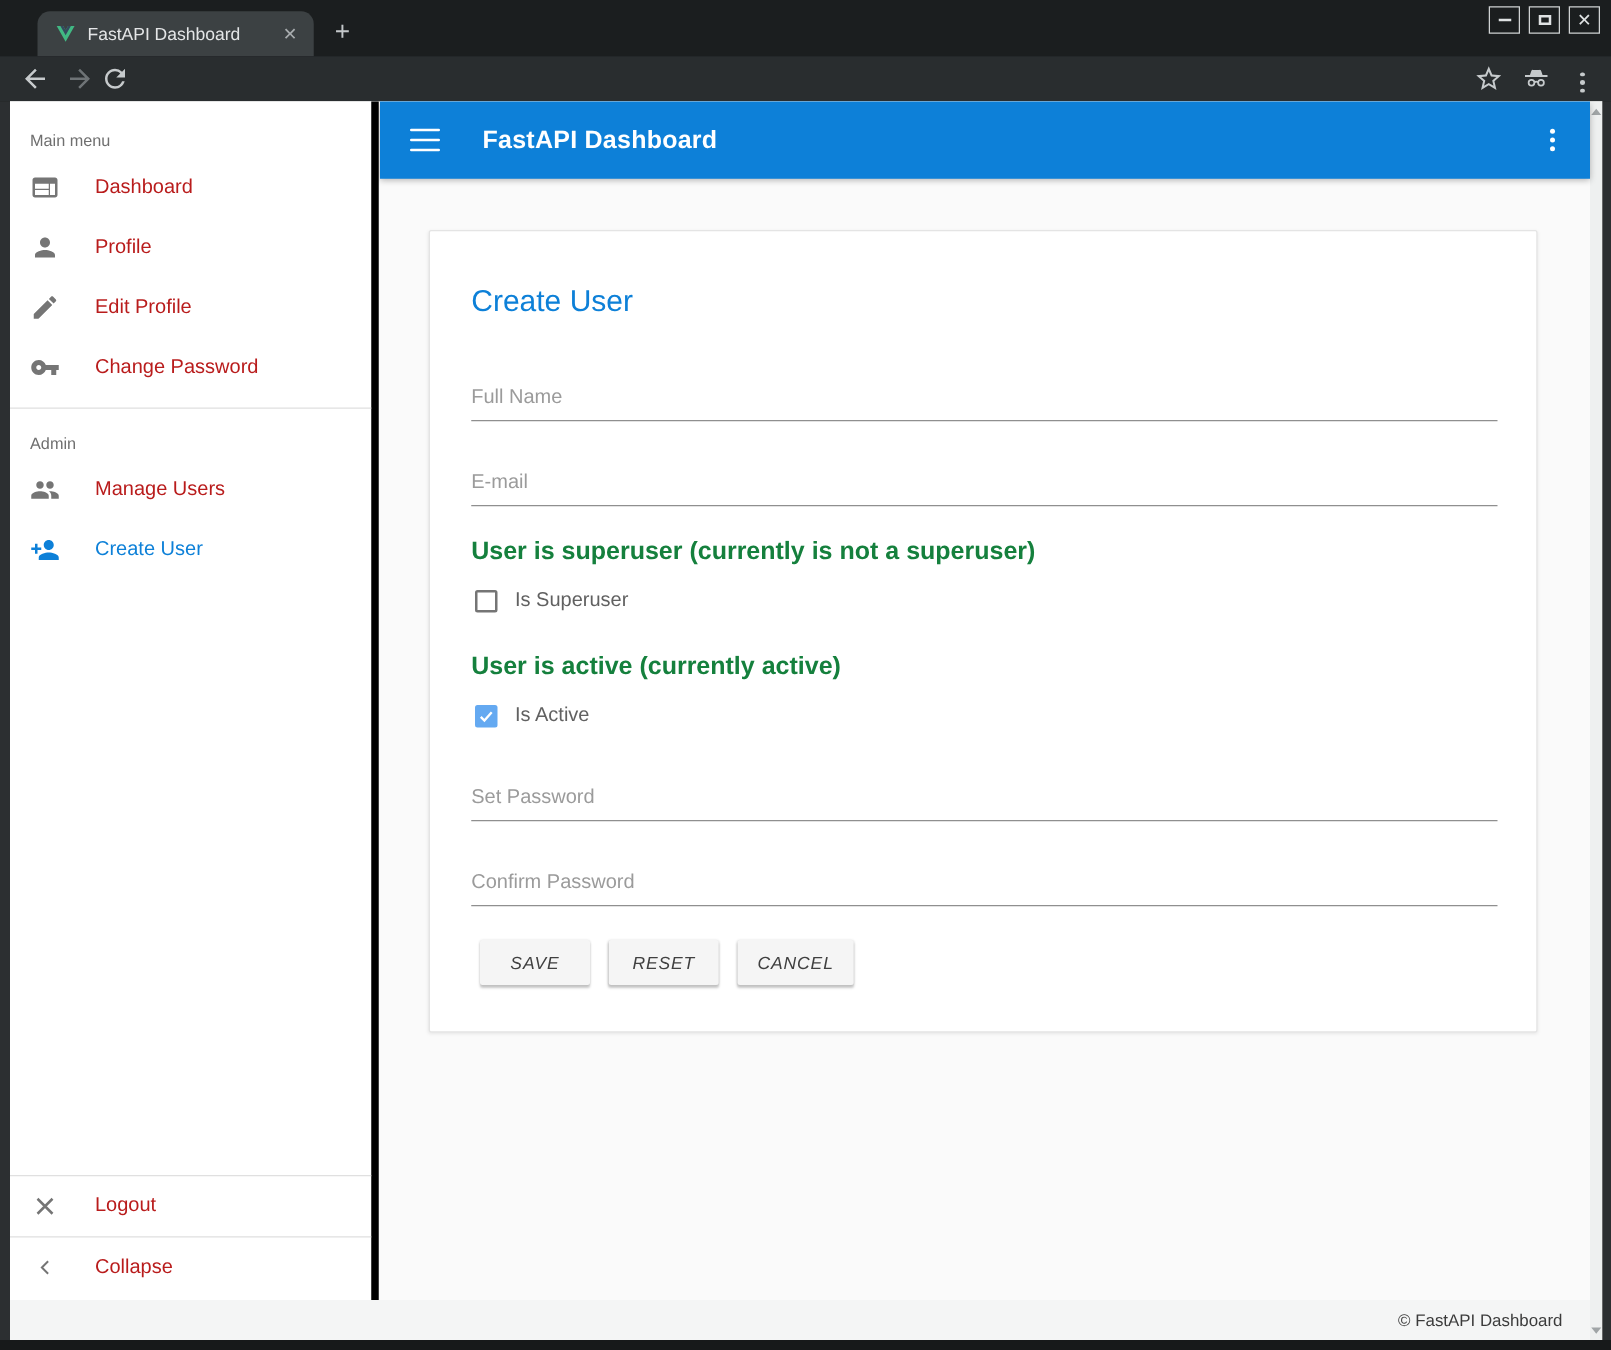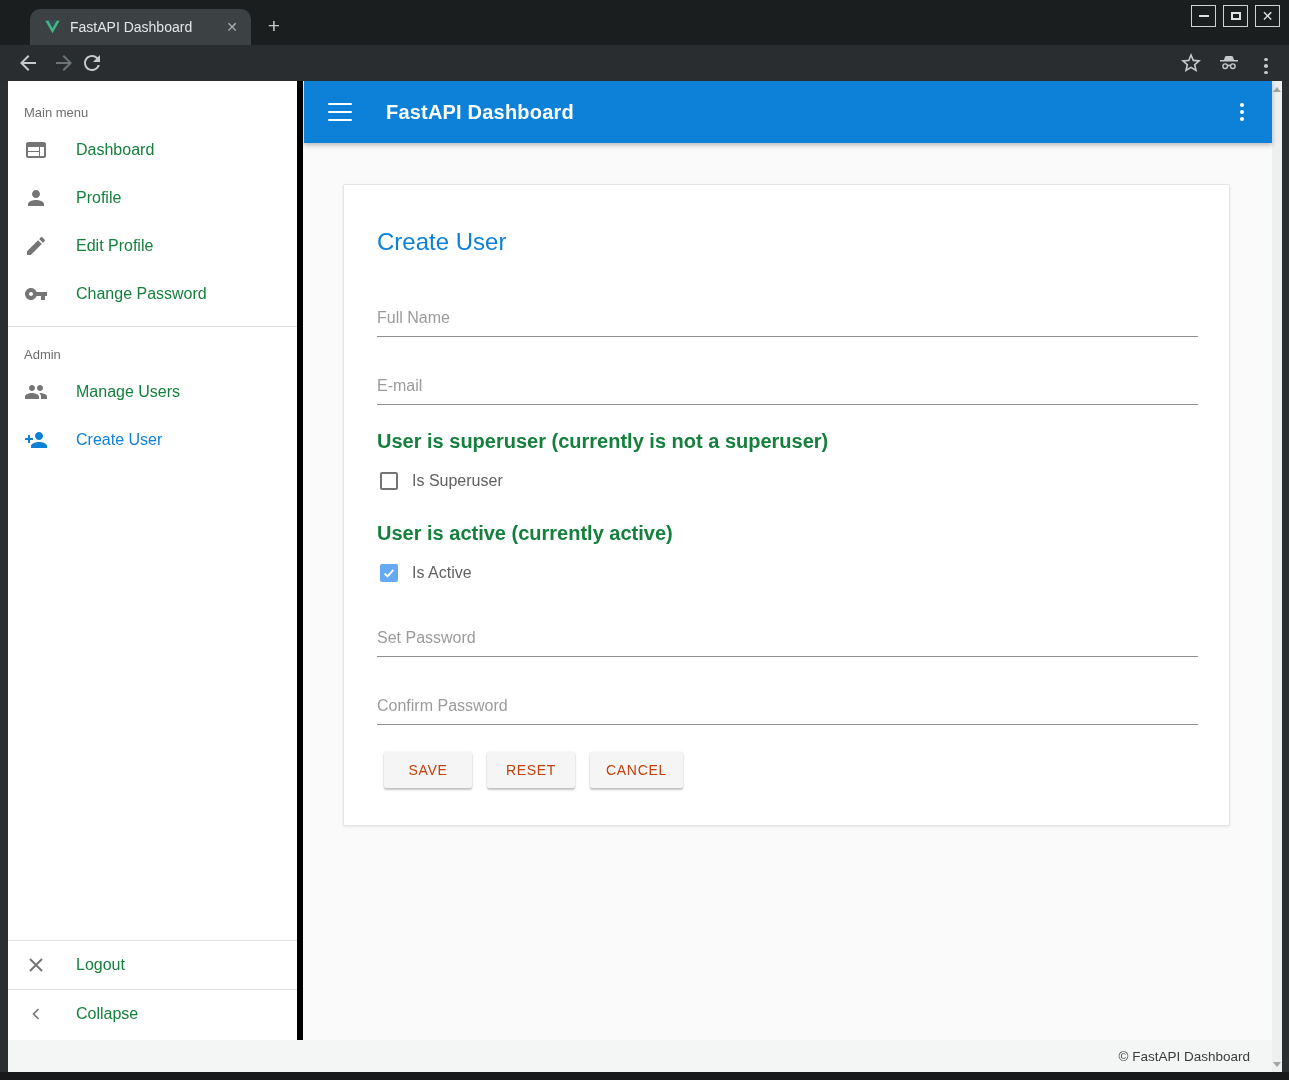--- a/index.html
+++ b/index.html
@@ -46,21 +46,21 @@
   .tri-up { width: 0; height: 0; border-left: 4px solid transparent; border-right: 4px solid transparent; border-bottom: 5px solid #9fa4a6; }
   .tri-down { width: 0; height: 0; border-left: 4px solid transparent; border-right: 4px solid transparent; border-top: 5px solid #9fa4a6; }
   
   .sidebar {
     position: absolute; left: 0; top: 0; width: 295px; height: 959px;
     background: #ffffff; border-right: 6px solid #000000;
   }
   .side-header { padding: 24px 0 6px 16px; font-size: 13px; color: #6f6f6f; }
   .side-item { height: 48px; display: flex; align-items: center; padding-left: 16px; cursor: pointer; }
   .side-item .icon { width: 24px; height: 24px; flex: 0 0 auto; }
-  .side-item .lbl { margin-left: 28px; font-size: 16px; color: #15803d; }
+  .side-item .lbl { margin-left: 28px; font-size: 16px; color: #b91c1c; }
   .side-item.active .lbl { color: #0d80d8; }
   .divider { height: 1px; background: #e0e0e0; margin: 8px 0; }
   .sidebar-bottom { position: absolute; bottom: 2px; left: 0; right: 0; }
   .sidebar-bottom .divider { margin: 0; }
   
   .main { position: absolute; left: 296px; top: 0; width: 968px; height: 959px; background: #fafafa; }
   .appbar {
     height: 62px; background: #0d80d8; display: flex; align-items: center;
     padding: 0 24px; box-shadow: 0 2px 5px rgba(0,0,0,0.28); position: relative; z-index: 2;
   }
@@ -85,22 +85,23 @@
   .hint { position: absolute; left: 33px; font-size: 20px; color: #15803d; font-weight: bold; }
   .check-row { position: absolute; left: 36px; display: flex; align-items: center; gap: 14px; cursor: pointer; }
   .checkbox { width: 18px; height: 18px; border-radius: 2px; }
   .checkbox.unchecked { border: 2px solid #757575; background: #fff; }
   .checkbox.checked { background: #64a9f1; display: grid; place-items: center; }
   .check-label { font-size: 16px; color: #616161; }
   .btn-row { position: absolute; left: 40px; top: 567px; display: flex; gap: 15px; }
   .btn {
     min-width: 88px; height: 36px; background: #f5f5f5; border: none; border-radius: 2px;
     font-family: "Liberation Sans", sans-serif; font-size: 14px; font-weight: 500;
-    color: #c2410c; letter-spacing: 0.7px; padding: 0 16px; cursor: pointer;
+    color: #404040; letter-spacing: 0.7px; padding: 0 16px; cursor: pointer;
     box-shadow: 0 2px 2px rgba(0,0,0,0.22), 0 0 2px rgba(0,0,0,0.12);
+    font-style: italic;
   }
   
   .footer {
     position: absolute; left: 0; bottom: 0; width: 1264px; height: 32px;
     background: #f4f5f5; display: flex; align-items: center; justify-content: flex-end;
     padding-right: 22px; font-size: 13.5px; color: #3b3b3b;
   }
   
   .frame-left  { position: absolute; left: 0; top: 81px; width: 8px;  bottom: 0; background: #2c2f31; }
   .frame-right { position: absolute; right: 0; top: 81px; width: 7px; bottom: 0; background: #2c2f31; }

